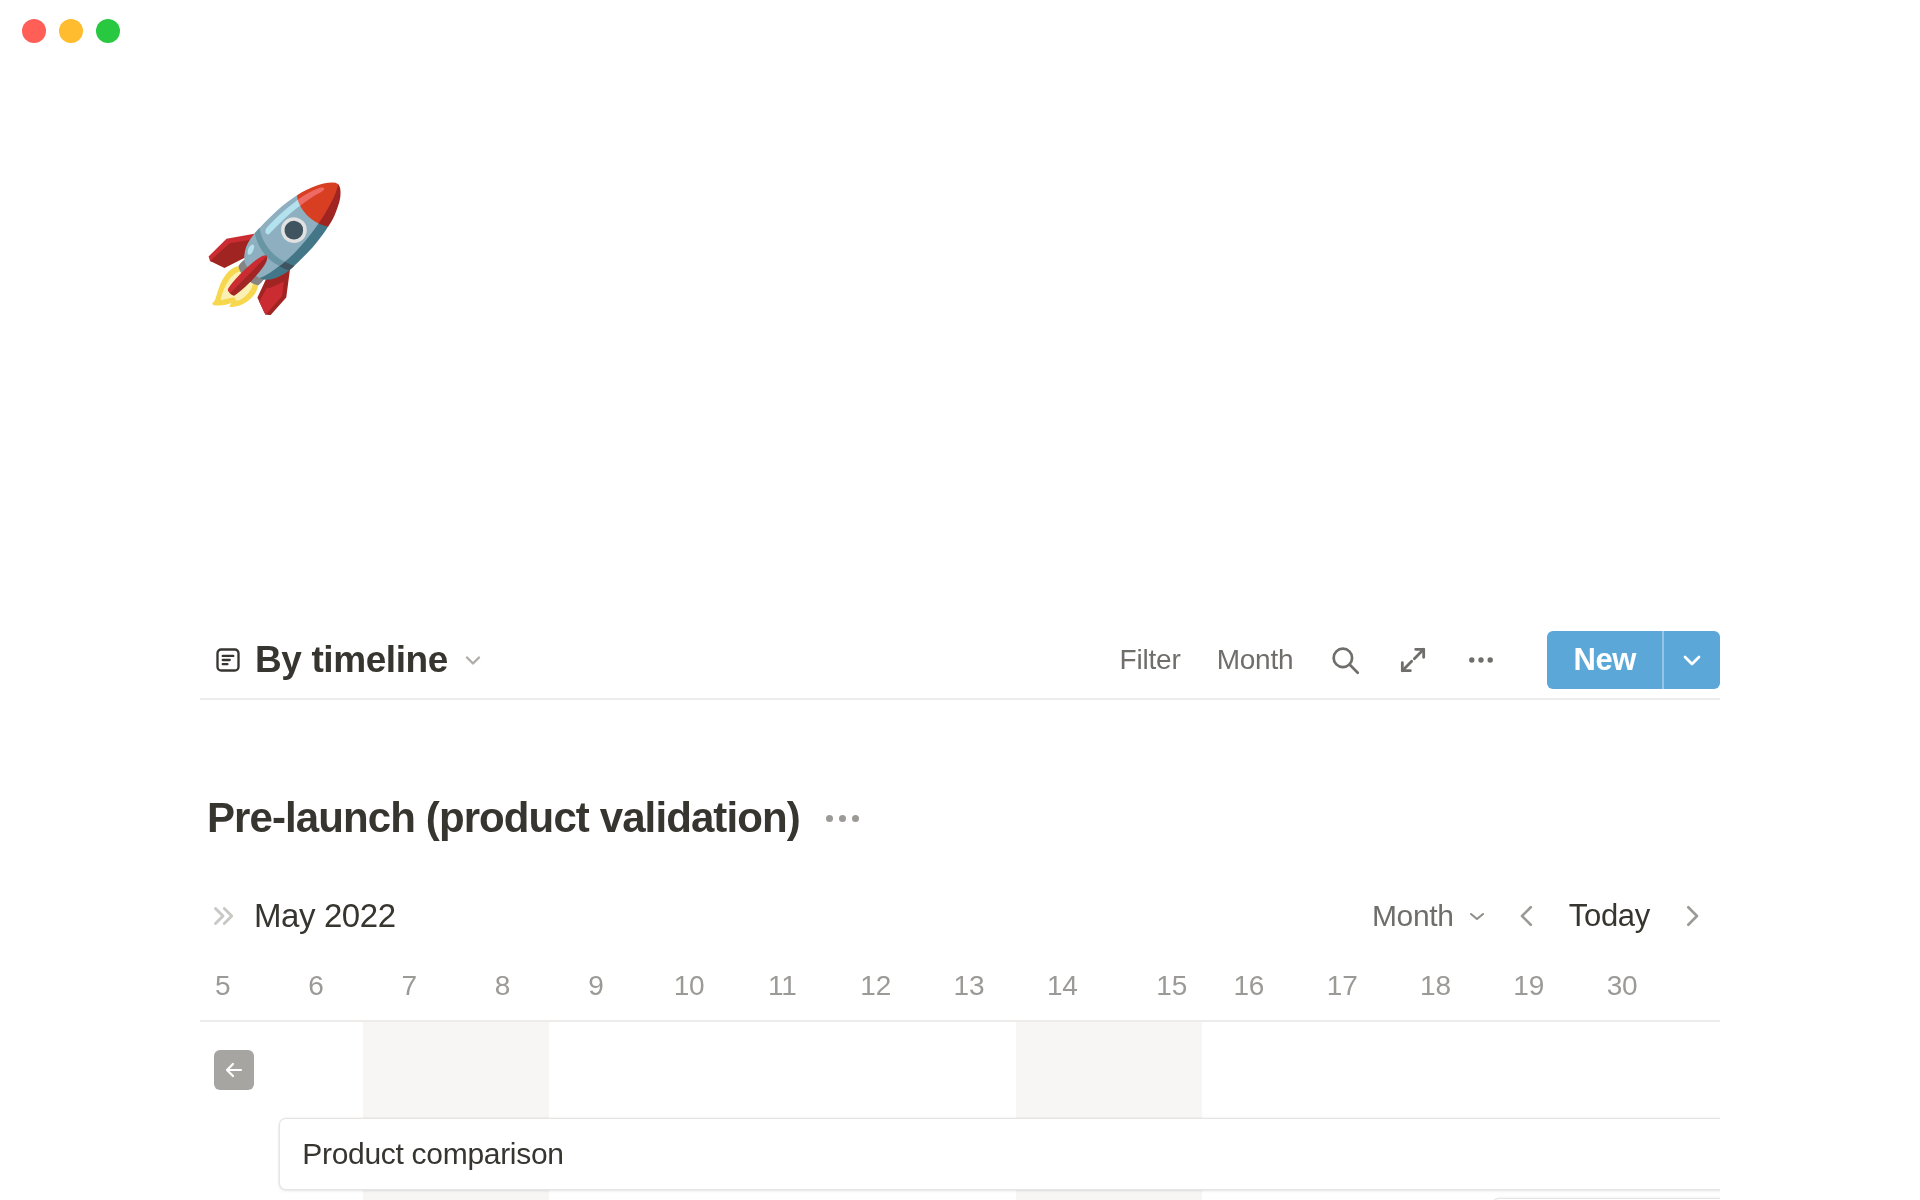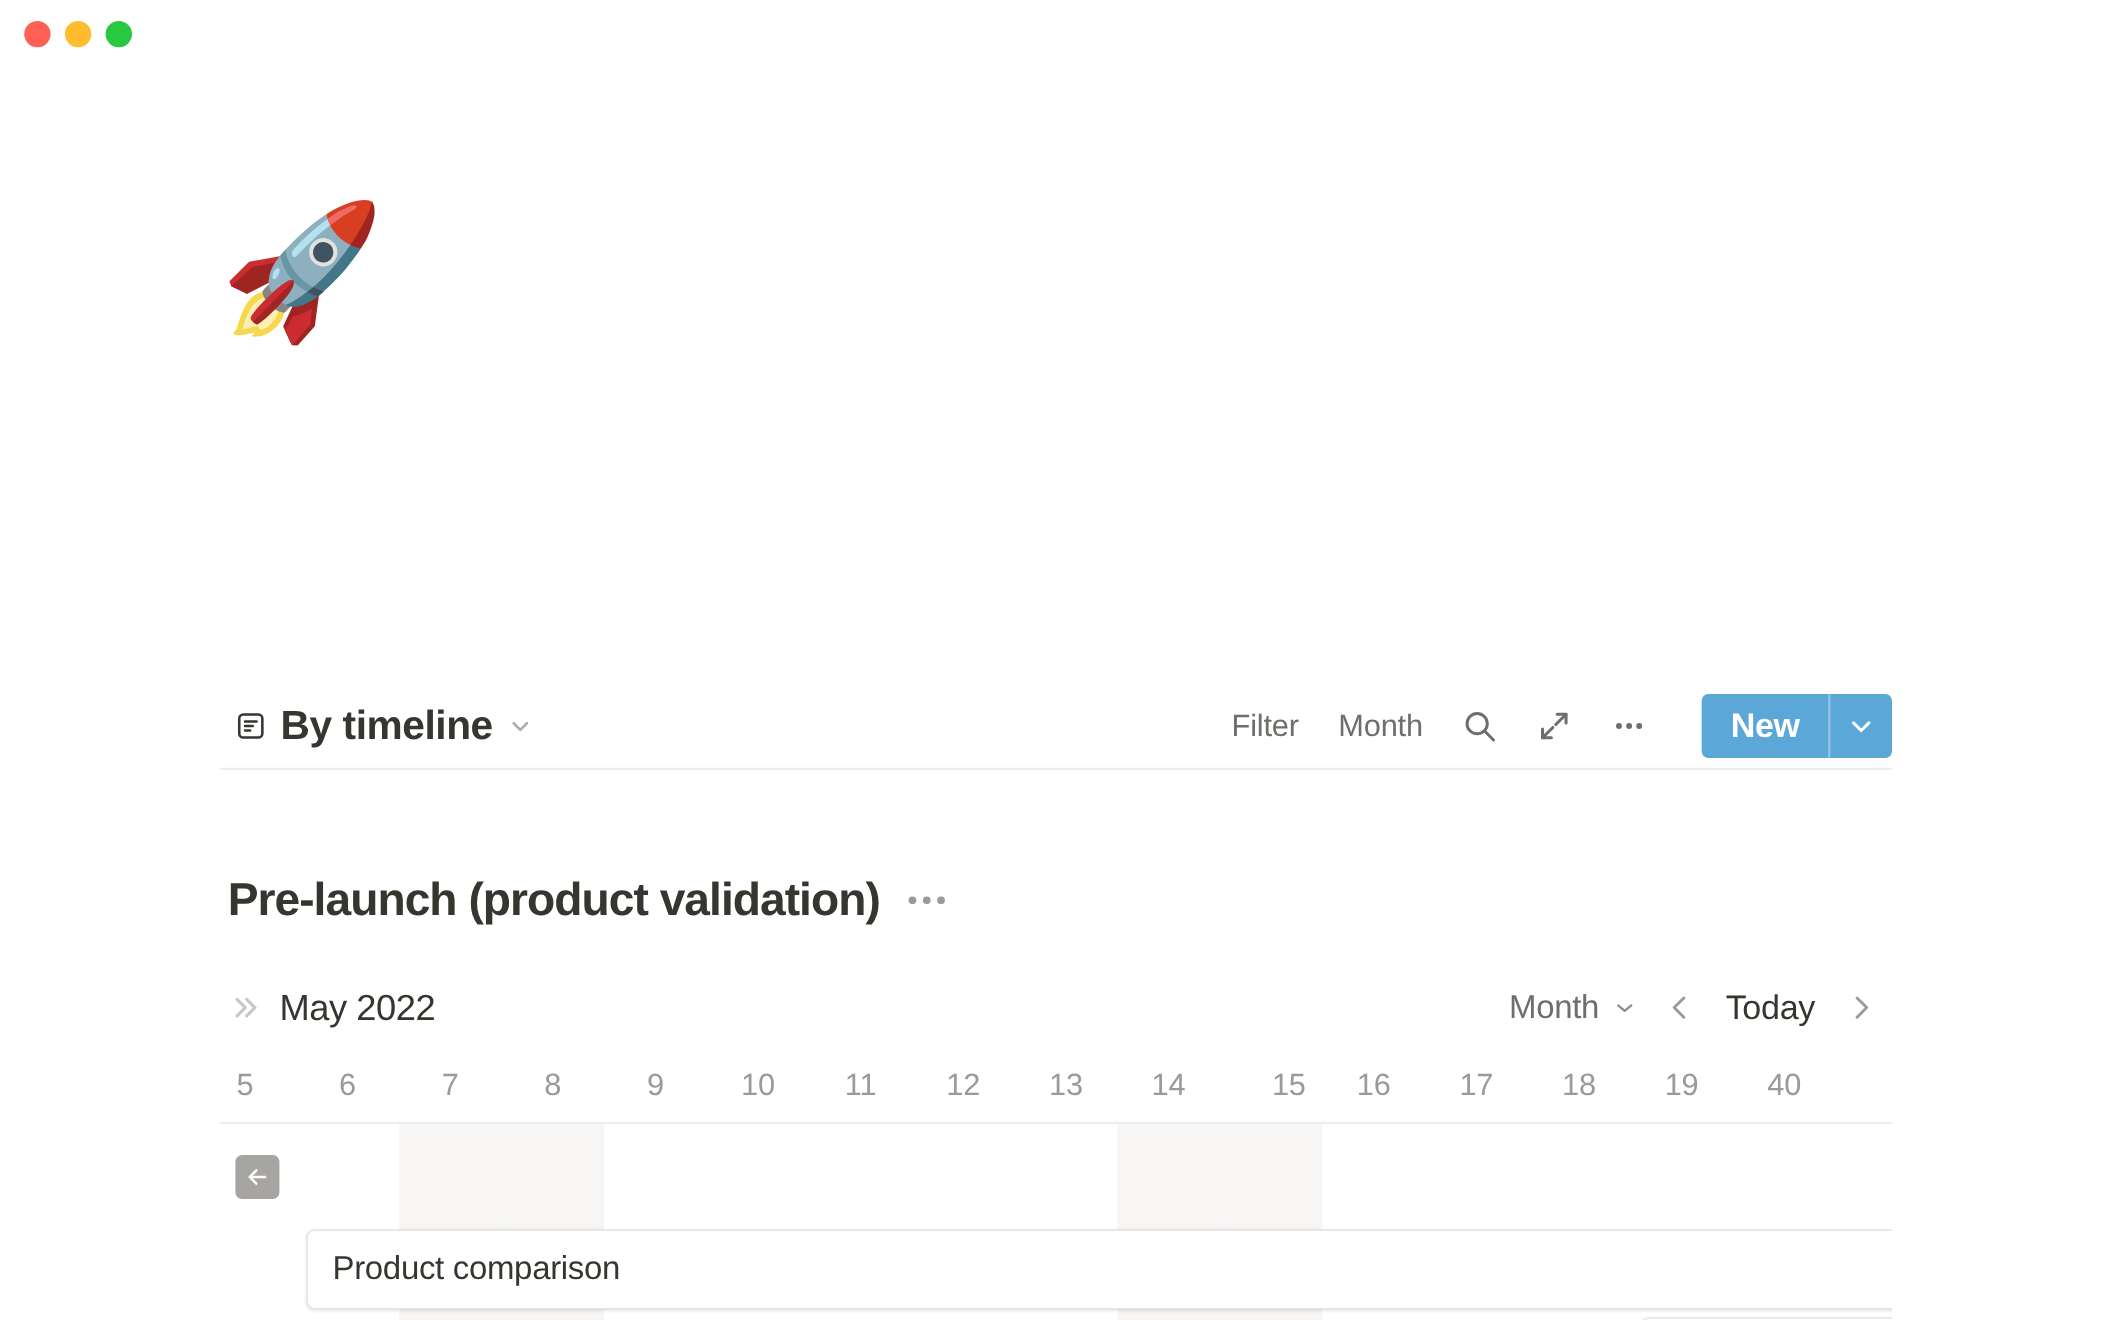--- a/index.html
+++ b/index.html
@@ -442,21 +442,21 @@
         <div class="tl-daycell" style="left: 442.465px; width: 93.2931px;">10</div>
         <div class="tl-daycell" style="left: 535.758px; width: 93.2931px;">11</div>
         <div class="tl-daycell" style="left: 629.051px; width: 93.2931px;">12</div>
         <div class="tl-daycell" style="left: 722.344px; width: 93.2931px;">13</div>
         <div class="tl-daycell" style="left: 815.637px; width: 93.2931px;">14</div>
         <div class="tl-daycell" style="left: 925px; width: 93.2931px;">15</div>
         <div class="tl-daycell" style="left: 1002.22px; width: 93.2931px;">16</div>
         <div class="tl-daycell" style="left: 1095.52px; width: 93.2931px;">17</div>
         <div class="tl-daycell" style="left: 1188.81px; width: 93.2931px;">18</div>
         <div class="tl-daycell" style="left: 1282.1px; width: 93.2931px;">19</div>
-        <div class="tl-daycell" style="left: 1375.4px; width: 93.2931px;">40</div>
+        <div class="tl-daycell" style="left: 1375.4px; width: 93.2931px;">30</div>
       </div>
     <div class="tl-body" id="tl-body">
         <div class="tl-colband" style="left: 908.931px; width: 93.2931px;"></div>
         <div class="tl-colband" style="left: 815.637px; width: 93.2931px;"></div>
         <div class="tl-colband" style="left: 255.879px; width: 93.2931px;"></div>
         <div class="tl-colband" style="left: 162.586px; width: 93.2931px;"></div>
       <div class="tl-left-chip">
         <svg width="24" height="24" viewBox="0 0 24 24" fill="none">
           <path d="M19 12H6" stroke="#ffffff" stroke-width="2.2" stroke-linecap="round"></path>
           <path d="M11 6l-6 6 6 6" stroke="#ffffff" stroke-width="2.2" stroke-linecap="round" stroke-linejoin="round"></path>

